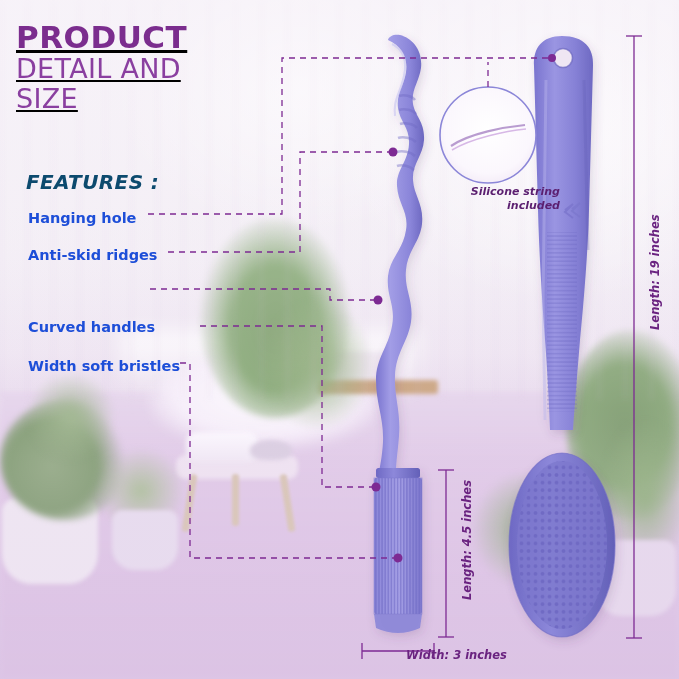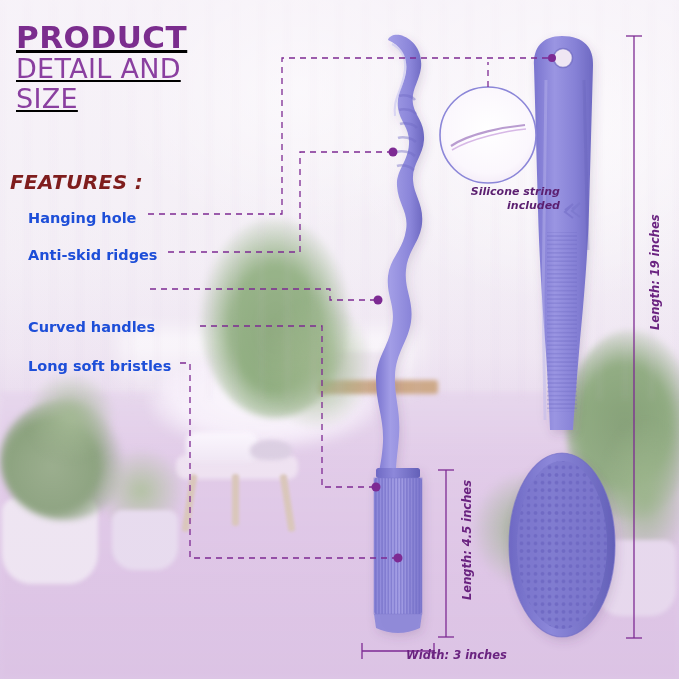--- a/index.html
+++ b/index.html
@@ -137,26 +137,26 @@
   }
   .title-2 {
     font-family: "DejaVu Sans", sans-serif;
     font-weight: 400;
     font-size: 27px;
     letter-spacing: .3px;
     color: #8a3fa0;
     line-height: 1.12;
   }
   .features-head {
-    position: absolute; left: 10px; top: 170px;
+    position: absolute; left: 26px; top: 170px;
     font-family: "DejaVu Sans", sans-serif;
     font-weight: 700;
     font-style: italic;
     font-size: 20px;
-    color: #7f1d1d;
+    color: #0c4a6e;
     letter-spacing: .4px;
   }
   .feature {
     position: absolute;
     font-family: "DejaVu Sans", sans-serif;
     font-weight: 700;
     font-size: 14.5px;
     color: #1d4ed8;
     white-space: nowrap;
   }
@@ -401,21 +401,21 @@
     <div class="title-1">PRODUCT</div>
     <div class="title-2">DETAIL AND</div>
     <div class="title-2">SIZE</div>
   </div>
 
   <div class="features-head">FEATURES :</div>
 
   <div class="feature f0">Hanging hole</div>
   <div class="feature f1">Anti-skid ridges</div>
   <div class="feature f2">Curved handles</div>
-  <div class="feature f4">Long soft bristles</div>
+  <div class="feature f4">Width soft bristles</div>
 
   <div class="silicone-caption" style="white-space:pre-line;">Silicone string
 included</div>
 
   <div class="dim-label dim-vertical" style="left:648px; top:330px;">Length: 19 inches</div>
   <div class="dim-label dim-vertical" style="left:460px; top:600px;">Length: 4.5 inches</div>
   <div class="dim-label" style="left:358px; top:648px;margin-left:48px;">Width: 3 inches</div>
 
 </div>
 

